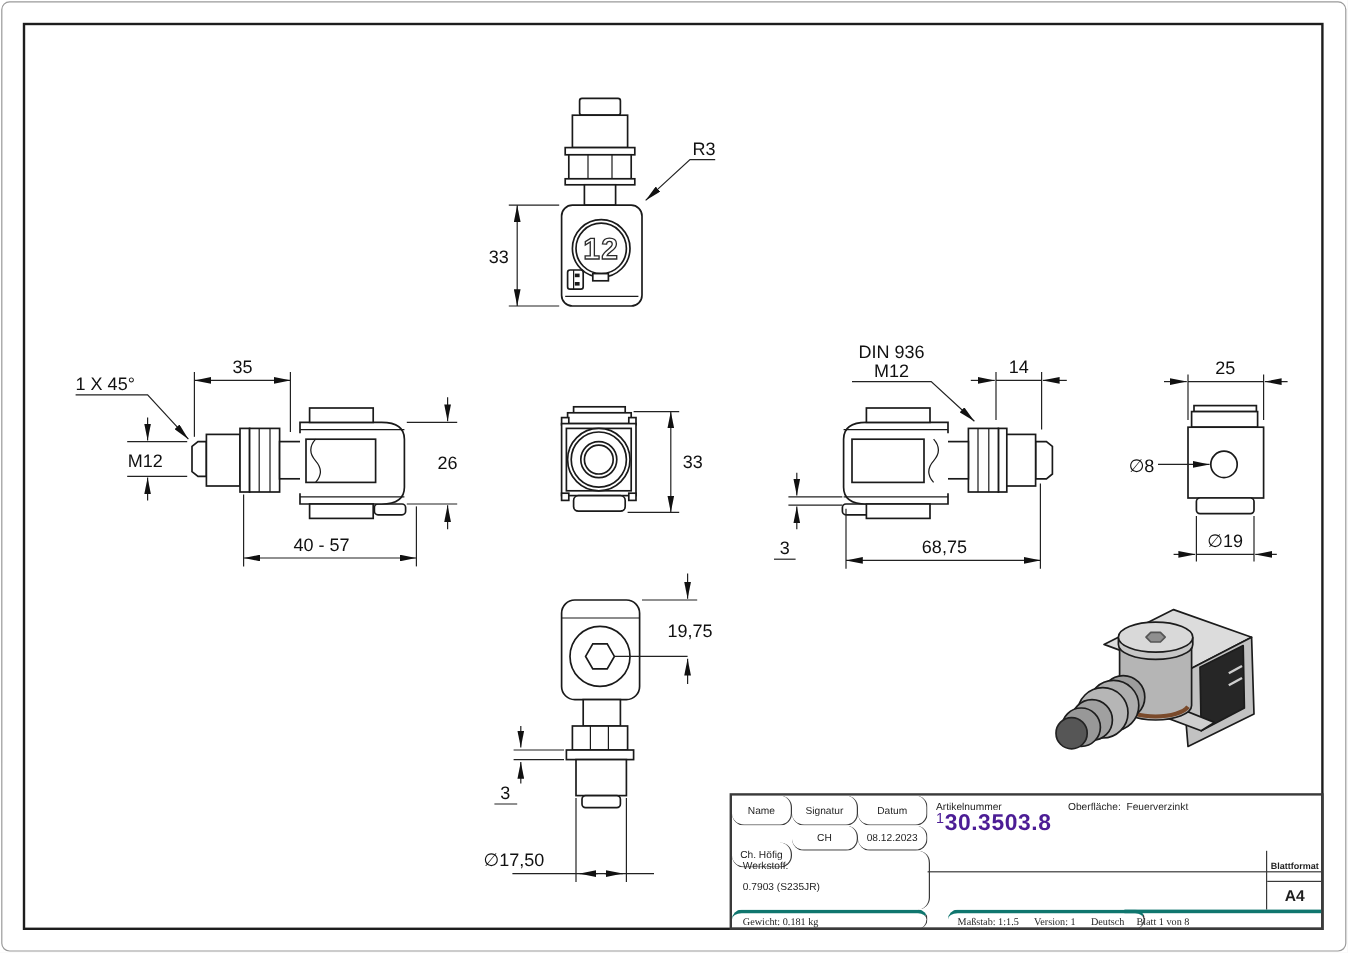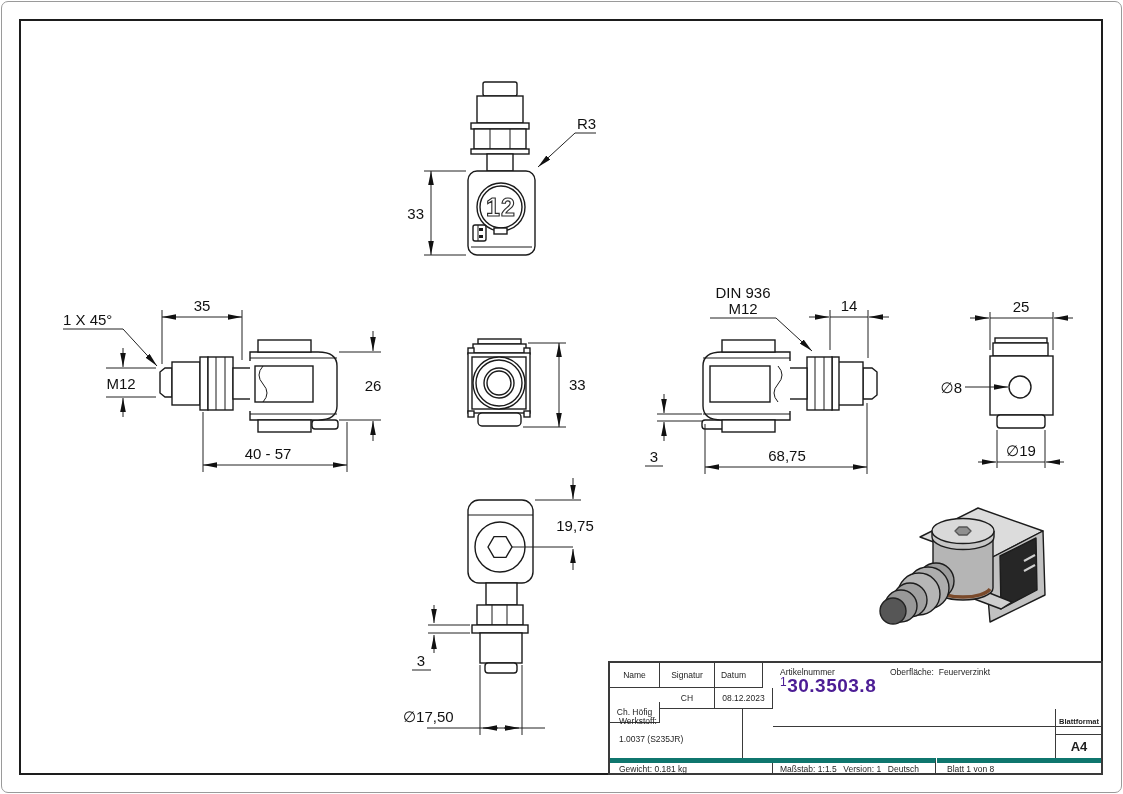--- a/index.html
+++ b/index.html
@@ -13,22 +13,22 @@
   svg .thin{fill:none;stroke:#1a1a1a;stroke-width:1;}
   svg .dimline{fill:none;stroke:#222222;stroke-width:1;}
   svg text.dim{font-family:"Liberation Sans","DejaVu Sans",sans-serif;font-size:15px;fill:#111;}
   svg text.emblem{font-family:"Liberation Sans","DejaVu Sans",sans-serif;font-size:25px;font-weight:700;
                   fill:#ffffff;stroke:#2b2b2b;stroke-width:1.1;letter-spacing:1px;}
   
   .tblock{position:absolute;left:608px;top:661px;width:495px;height:114px;border:2px solid #3a3a3a;
           box-sizing:border-box;font-size:8.5px;color:#1e1e1e;}
   .cell{position:absolute;box-sizing:border-box;display:flex;align-items:center;justify-content:center;}
   .cell.lft{justify-content:flex-start;}
-  .bR{border-right:1px solid #3a3a3a;} .bB{border-bottom:1px solid #3a3a3a;}
-  .bL{border-left:1px solid #3a3a3a;}  .bT{border-top:5px solid #0f766e;}
+  .bR{border-right:1px solid #3a3a3a;border-radius:10px;} .bB{border-bottom:1px solid #3a3a3a;}
+  .bL{border-left:1px solid #3a3a3a;}  .bT{border-top:3px solid #0f766e;font-family:Liberation Serif, serif;}
   .artnum{position:absolute;left:7px;top:12px;font-size:19px;font-weight:600;letter-spacing:.5px;color:#4c1d95;}
   .art-prefix{font-size:12px;vertical-align:6px;font-weight:400;}
   .lbl-small{font-size:8.5px;}
   .a4{font-size:13px;}
 </style>
 </head>
 <body>
 
 <div class="sheet">
   <div class="page-edge"></div>
@@ -257,46 +257,46 @@
       <circle cx="919" cy="594" r="21" fill="#b6b6b6"></circle>
       <circle cx="910" cy="600" r="17" fill="#a0a0a0"></circle>
       <circle cx="901" cy="606" r="16" fill="#989898"></circle>
       <circle cx="893" cy="611" r="13" fill="#565656" stroke="#222"></circle>
     </g>
   </svg>
 
   <div class="tblock">
     <div class="cell bR bB" style="left:0;top:0;width:50px;height:25px;">Name</div>
     <div class="cell bR bB" style="left:50px;top:0;width:55px;height:25px;">Signatur</div>
-    <div class="cell bR bB" style="left:95px;top:0;width:58px;height:25px;">Datum</div>
+    <div class="cell bR bB" style="left:105px;top:0;width:58px;height:25px;">Datum</div>
 
     <div class="cell bR bB" style="left:0;top:39px;width:50px;height:21px;">Ch. Höfig</div>
     <div class="cell bR bB" style="left:50px;top:25px;width:55px;height:21px;">CH</div>
     <div class="cell bR bB" style="left:105px;top:25px;width:58px;height:21px;">08.12.2023</div>
 
     <div class="cell bB" style="left:163px;top:0;width:328px;height:64px;justify-content:flex-start;align-items:flex-start;">
       <span class="lbl-small" style="position:absolute;left:7px;top:4px;">Artikelnummer</span>
       <span style="position:absolute;left:117px;top:4px;">
         <span>Oberfläche:</span>&nbsp;
         <span>Feuerverzinkt</span>
       </span>
       <span class="artnum"><span class="art-prefix">1</span><span>30.3503.8</span></span>
     </div>
 
-    <div class="cell bR" style="left:0;top:46px;width:133px;height:49px;justify-content:flex-start;align-items:flex-start;">
+    <div class="cell bR" style="left:0;top:46px;width:165px;height:49px;justify-content:flex-start;align-items:flex-start;">
       <span style="position:absolute;left:9px;top:7px;">Werkstoff:</span>
-      <span style="position:absolute;left:9px;top:25px;">1.0037 (S235JR)</span>
+      <span style="position:absolute;left:9px;top:25px;">0.7903 (S235JR)</span>
     </div>
     <div class="cell" style="left:163px;top:46px;width:282px;height:49px;"></div>
     <div class="cell bL" style="left:445px;top:46px;width:30px;height:49px;flex-direction:column;padding:0;font-weight:bold;">
       <div class="cell bB" style="left:0;top:0;width:46px;height:26px;font-size:7.5px;">Blattformat</div>
       <div class="cell a4" style="left:0;top:26px;width:46px;height:23px;">A4</div>
     </div>
 
     <div class="cell lft bT bR" style="left:0;top:95px;width:163px;height:16px;padding-left:9px;">Gewicht: 0.181 kg</div>
-    <div class="cell bT bR" style="left:162px;top:95px;width:164px;height:16px;justify-content:space-between;padding:0 16px 0 8px;align-items:center;">
+    <div class="cell bT bR" style="left:180px;top:95px;width:164px;height:16px;justify-content:space-between;padding:0 16px 0 8px;align-items:center;">
       <span>Maßstab: 1:1.5</span>
       <span>Version: 1</span>
       <span>Deutsch</span>
     </div>
     <div class="cell lft bT" style="left:327px;top:95px;width:164px;height:16px;padding-left:10px;text-align:right;">Blatt 1 von 8</div>
   </div>
 </div>
 
 </body></html>

